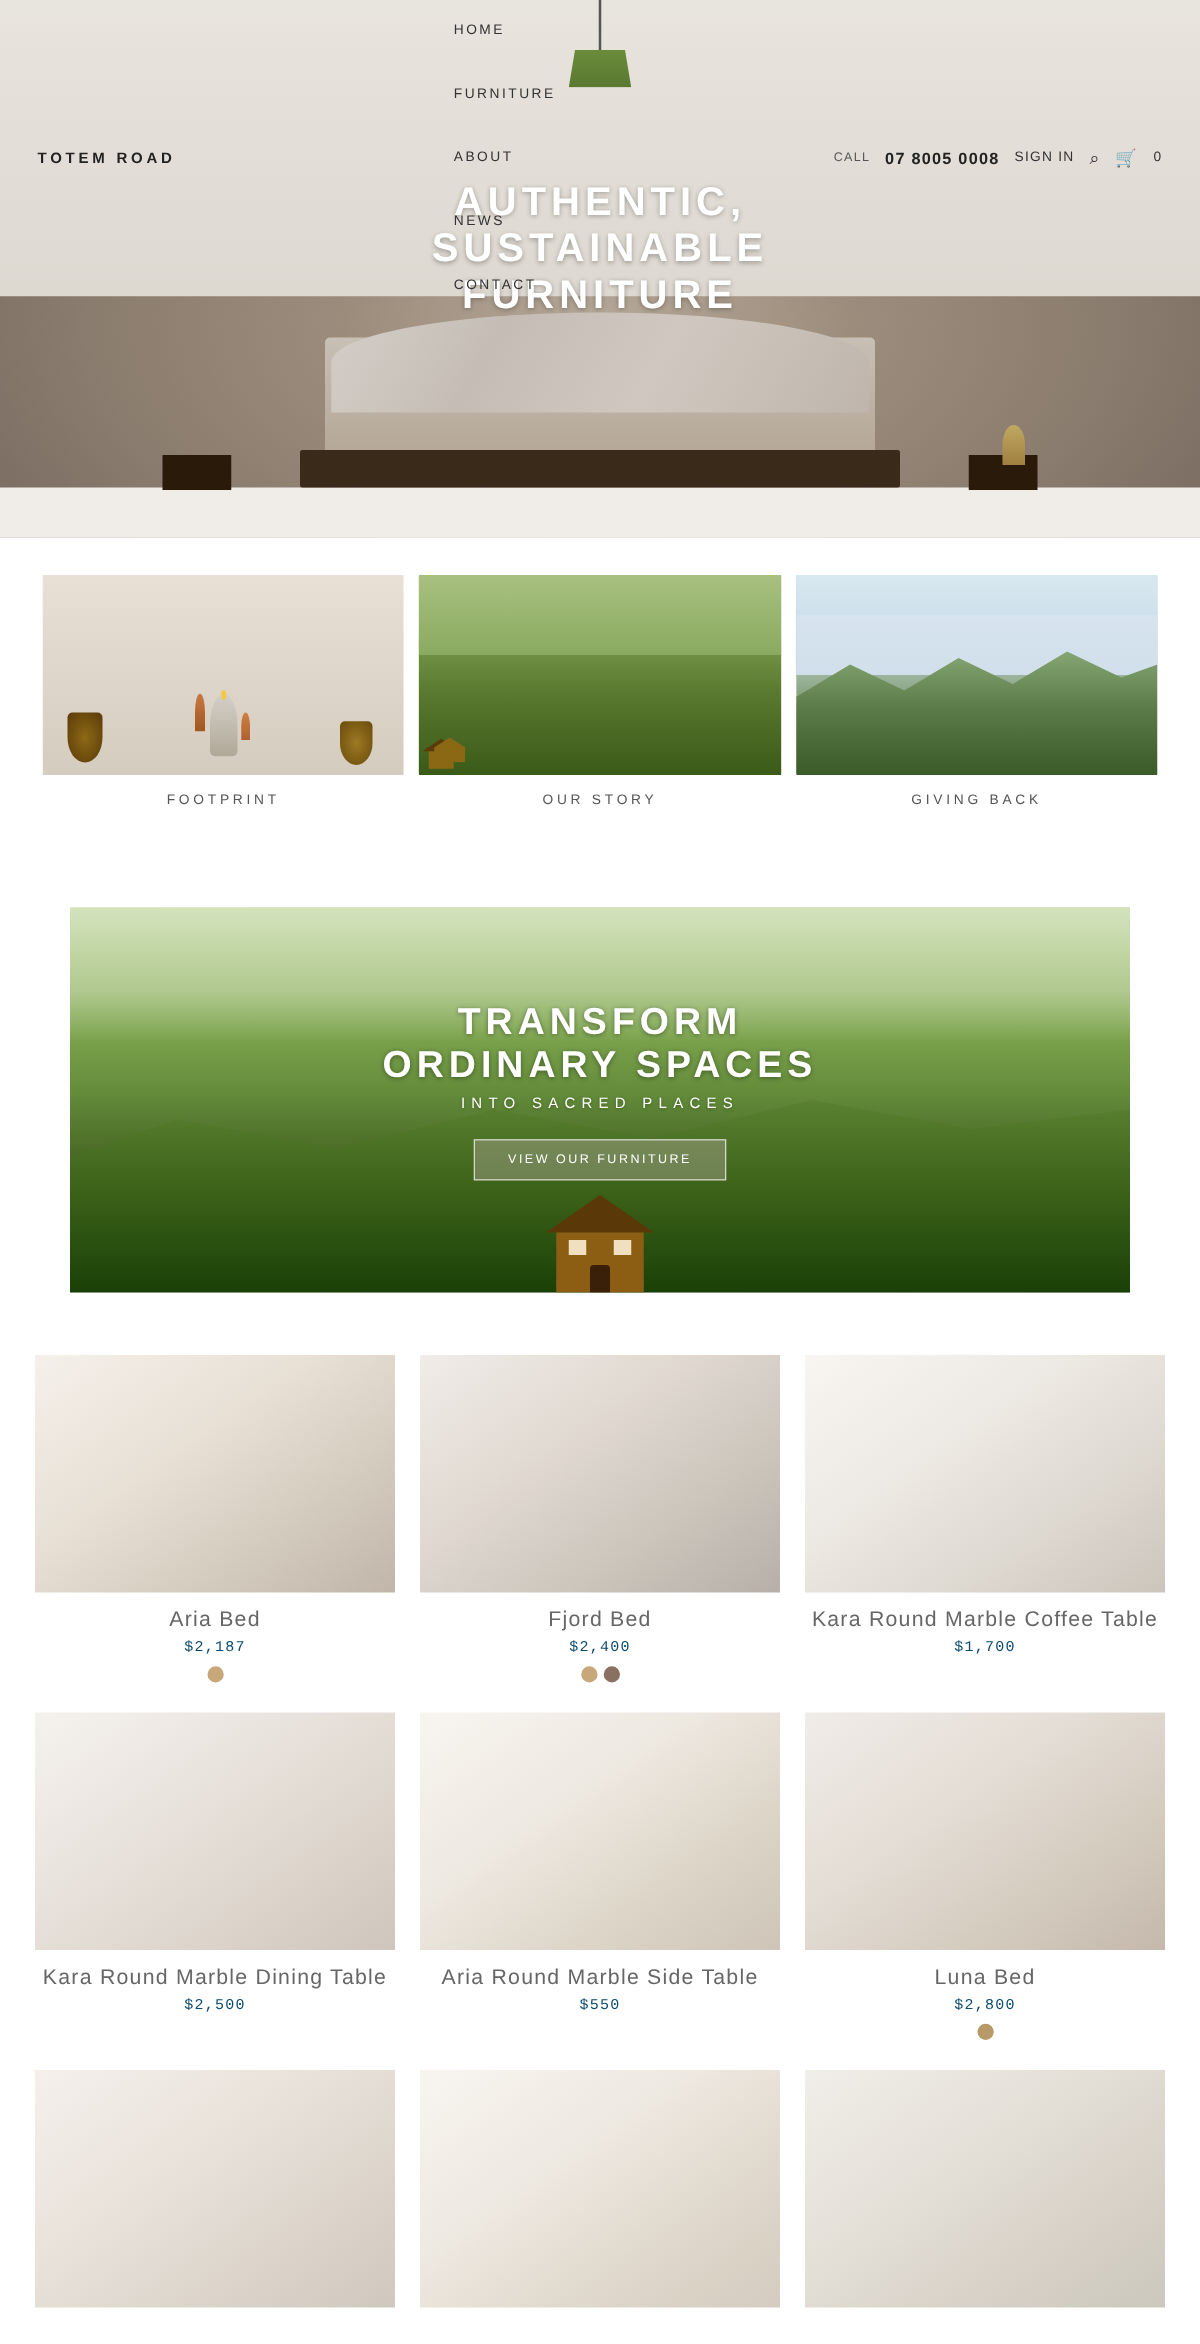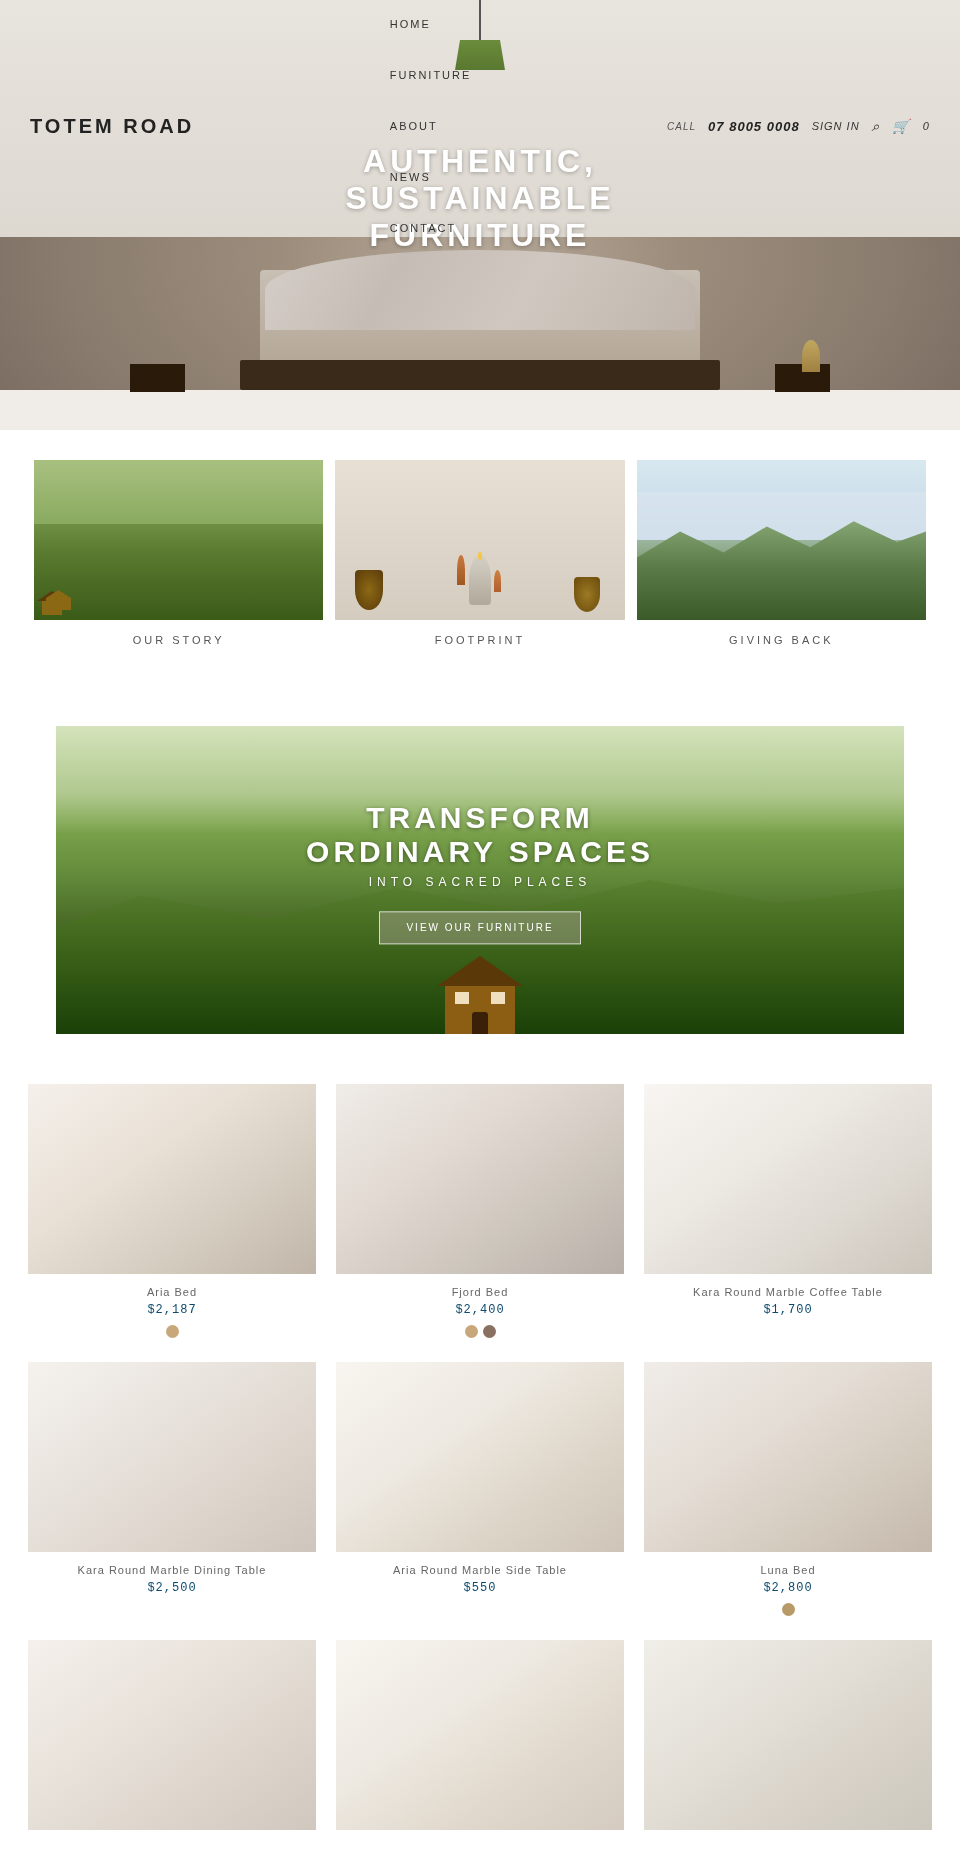--- a/index.html
+++ b/index.html
@@ -11,21 +11,21 @@
       top: 0; left: 0; right: 0;
       z-index: 10;
       display: flex;
       align-items: center;
       justify-content: space-between;
       padding: 18px 30px;
       background: transparent;
     }
     .header-logo {
       font-family: 'Arial', sans-serif;
-      font-size: 20px;
+      font-size: 12px;
       font-weight: bold;
       letter-spacing: 3px;
       color: #222;
     }
     .header-nav {
       display: flex;
       gap: 39px;
       align-items: flex-start;
       flex-direction: column;
     }
@@ -39,21 +39,20 @@
       text-transform: uppercase;
     }
     .header-right {
       display: flex;
       align-items: center;
       gap: 12px;
       font-size: 11px;
       letter-spacing: 1px;
       color: #333;
       font-family: Arial, sans-serif;
-      font-style: italic;
     }
     .header-right .call-text { font-size: 10px; color: #555; }
     .header-right .phone { font-size: 13px; font-weight: bold; color: #222; }
     .header-right .sign-in { font-size: 11px; letter-spacing: 1px; color: #333; text-transform: uppercase; }
     .header-right .icon { font-size: 14px; cursor: pointer; }
 
     
     .hero {
       position: relative;
       width: 960px;
@@ -297,21 +296,21 @@
     .prod-luxa-bench {
       background: linear-gradient(145deg, #f5f0ec 0%, #e8e2da 40%, #ddd5cc 70%, #d0c8be 100%);
     }
     .prod-console {
       background: linear-gradient(145deg, #f8f5f0 0%, #ede8e0 40%, #e0d8cc 70%, #d5cbc0 100%);
     }
     .prod-mirror {
       background: linear-gradient(145deg, #f0eee8 0%, #e4e0d8 40%, #d8d2c8 70%, #ccc8be 100%);
     }
     .product-name {
-      font-size: 11px;
+      font-size: 17px;
       color: #666;
       letter-spacing: 1px;
       font-family: Arial, sans-serif;
       margin-bottom: 5px;
     }
     .product-price {
       font-size: 12px;
       color: #0c4a6e;
       letter-spacing: 1px;
       font-family: Liberation Mono, monospace;
@@ -378,46 +377,46 @@
   <div class="hero-text">
     <div class="hero-title">AUTHENTIC, SUSTAINABLE FURNITURE</div>
     <div class="hero-subtitle">IMPRINTED WITH CARE AND RESPECT</div>
   </div>
   <div class="hero-chevron">⌄</div>
 </div>
 
 <div class="three-grid">
   <div class="three-grid-item">
     <div class="three-grid-img">
+      <div class="img-candles" style="background:linear-gradient(180deg,#e8e0d5 0%,#d5ccc0 100%);position:relative;">
+
+        <div style="position:absolute;bottom:10px;left:20px;width:28px;height:40px;background:radial-gradient(ellipse,#8B6914,#5a3a0a);border-radius:4px 4px 50% 50%;"></div>
+        <div style="position:absolute;bottom:15px;left:50%;transform:translateX(-50%);width:22px;height:50px;background:linear-gradient(180deg,#d5d0c8,#b0a898);border-radius:50% 50% 4px 4px;"></div>
+        <div style="position:absolute;bottom:8px;right:25px;width:26px;height:35px;background:radial-gradient(ellipse,#9B7924,#6a4a0a);border-radius:4px 4px 50% 50%;"></div>
+
+        <div style="position:absolute;bottom:60px;left:50%;transform:translateX(-50%);width:4px;height:8px;background:#f5c842;border-radius:50%;"></div>
+
+        <div style="position:absolute;bottom:35px;left:42%;width:8px;height:30px;background:linear-gradient(180deg,#c87840,#a05820);border-radius:50% 50% 0 0;"></div>
+        <div style="position:absolute;bottom:28px;left:55%;width:7px;height:22px;background:linear-gradient(180deg,#d08040,#b06030);border-radius:50% 50% 0 0;"></div>
+      </div>
+    </div>
+    <div class="three-grid-label">FOOTPRINT</div>
+  </div>
+  <div class="three-grid-item">
+    <div class="three-grid-img">
       <div class="img-forest" style="width:100%;height:100%;position:relative;">
 
         <div style="position:absolute;bottom:0;left:0;right:0;height:70%;background:linear-gradient(180deg,#7a9a50 0%,#5a7a30 40%,#3a5a18 100%);"></div>
         <div style="position:absolute;top:0;left:0;right:0;height:40%;background:linear-gradient(180deg,#a8c080 0%,#8aaa60 100%);"></div>
 
         <div style="position:absolute;bottom:5px;left:8px;width:20px;height:16px;background:#8B6914;"></div>
         <div style="position:absolute;bottom:19px;left:3px;width:0;height:0;border-left:15px solid transparent;border-right:15px solid transparent;border-bottom:10px solid #5a3a0a;"></div>
       </div>
     </div>
     <div class="three-grid-label">OUR STORY</div>
-  </div>
-  <div class="three-grid-item">
-    <div class="three-grid-img">
-      <div class="img-candles" style="background:linear-gradient(180deg,#e8e0d5 0%,#d5ccc0 100%);position:relative;">
-
-        <div style="position:absolute;bottom:10px;left:20px;width:28px;height:40px;background:radial-gradient(ellipse,#8B6914,#5a3a0a);border-radius:4px 4px 50% 50%;"></div>
-        <div style="position:absolute;bottom:15px;left:50%;transform:translateX(-50%);width:22px;height:50px;background:linear-gradient(180deg,#d5d0c8,#b0a898);border-radius:50% 50% 4px 4px;"></div>
-        <div style="position:absolute;bottom:8px;right:25px;width:26px;height:35px;background:radial-gradient(ellipse,#9B7924,#6a4a0a);border-radius:4px 4px 50% 50%;"></div>
-
-        <div style="position:absolute;bottom:60px;left:50%;transform:translateX(-50%);width:4px;height:8px;background:#f5c842;border-radius:50%;"></div>
-
-        <div style="position:absolute;bottom:35px;left:42%;width:8px;height:30px;background:linear-gradient(180deg,#c87840,#a05820);border-radius:50% 50% 0 0;"></div>
-        <div style="position:absolute;bottom:28px;left:55%;width:7px;height:22px;background:linear-gradient(180deg,#d08040,#b06030);border-radius:50% 50% 0 0;"></div>
-      </div>
-    </div>
-    <div class="three-grid-label">FOOTPRINT</div>
   </div>
   <div class="three-grid-item">
     <div class="three-grid-img">
       <div class="img-mountain" style="width:100%;height:100%;position:relative;">
 
         <div style="position:absolute;top:0;left:0;right:0;height:50%;background:linear-gradient(180deg,#d8e8f0 0%,#c0d5e5 100%);"></div>
 
         <div style="position:absolute;top:20%;left:0;right:0;height:30%;background:rgba(220,230,240,0.6);"></div>
 
         <div style="position:absolute;bottom:0;left:0;right:0;height:65%;background:linear-gradient(180deg,#8aaa78 0%,#5a7a48 50%,#3a5a28 100%);clip-path:polygon(0 40%,15% 15%,30% 35%,45% 10%,60% 30%,75% 5%,90% 25%,100% 15%,100% 100%,0 100%);"></div>

